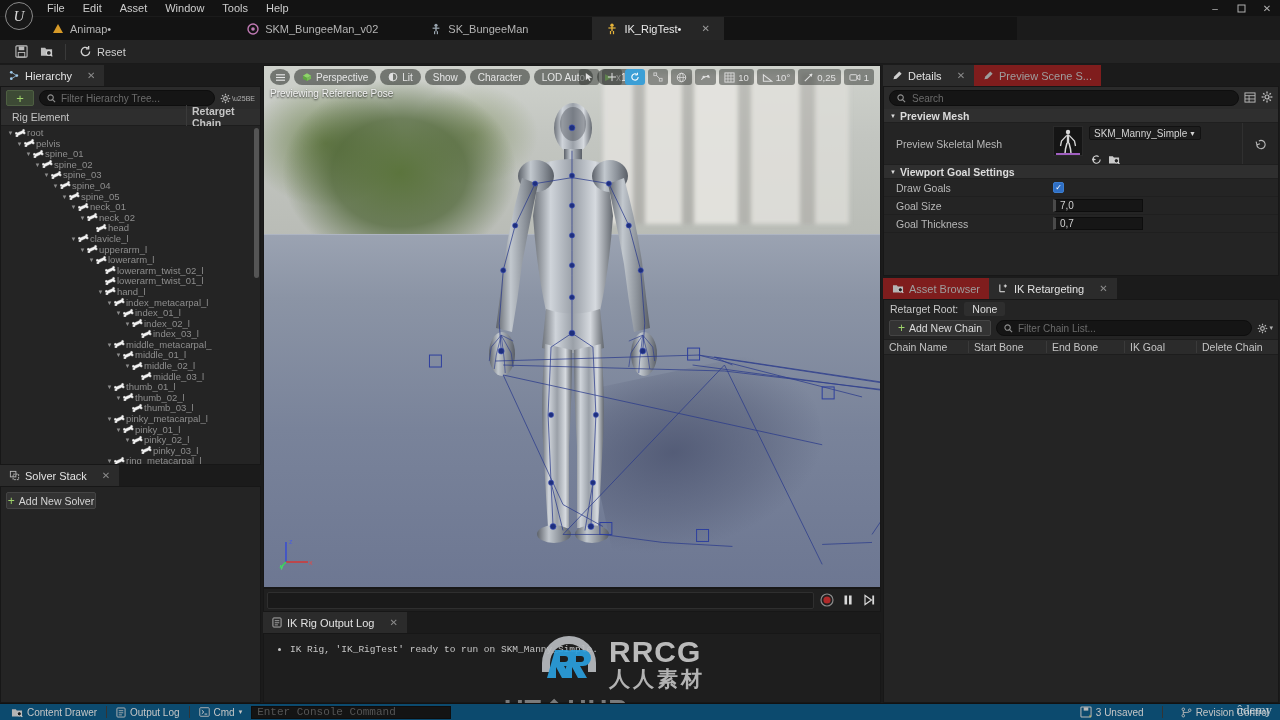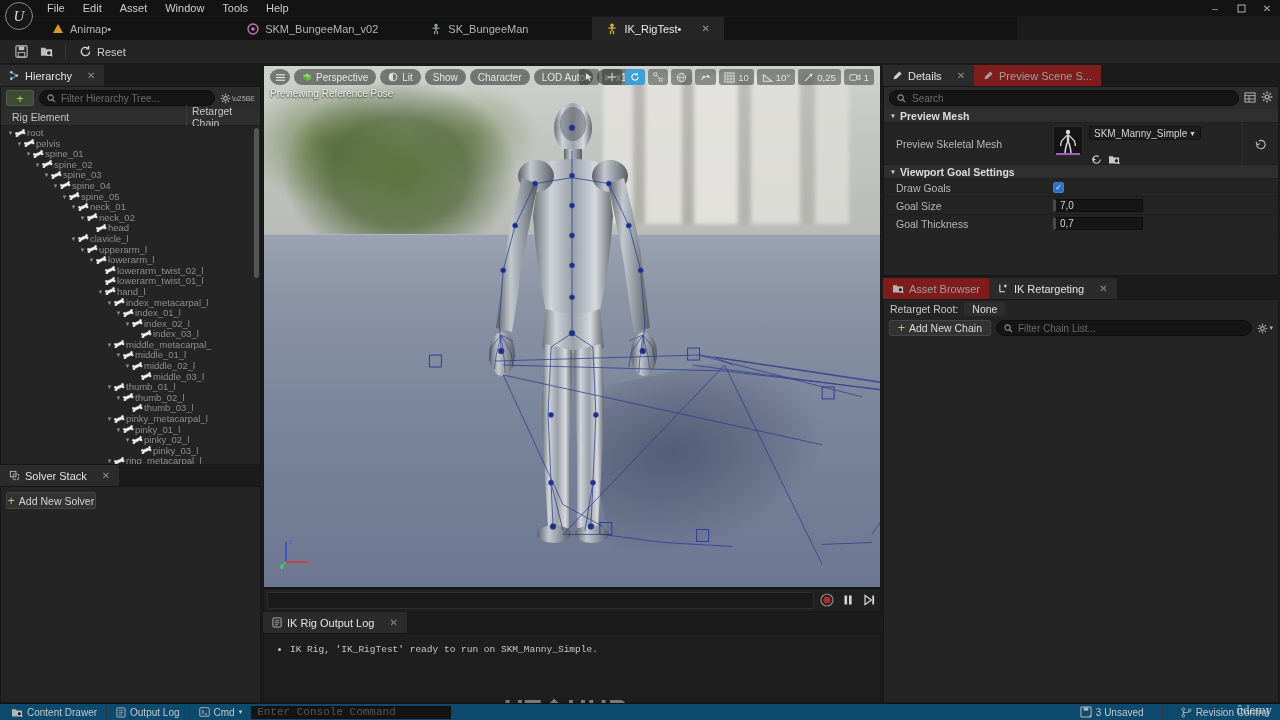--- a/index.html
+++ b/index.html
@@ -115,21 +115,21 @@
     border: 1px solid #0e0e0e;
   }
   .search-box .ph { font-size: 10px; color: #6b6b6b; }
   .gear-sm { display: flex; align-items: center; gap: 1px; color: #b0b0b0; }
 
   .h-colhdr {
     height: 17px; background: #2e2e2e; display: flex; align-items: center;
     font-size: 10.5px; color: #c5c5c5; border-bottom: 1px solid #1d1d1d;
   }
   .h-colhdr .c1 { width: 185px; padding-left: 11px; }
-  .h-colhdr .c2 { flex: 1; padding-left: 5px; border-left: 1px solid #3a3a3a;}
+  .h-colhdr .c2 { flex: 1; padding-left: 5px; border-left: 1px solid #3a3a3a; font-weight: bold;}
 
   .tree {
     flex: 1; overflow: hidden; position: relative; background: #242424;
     padding-top: 2px;
   }
   .tree-row {
     height: 10.6px; display: flex; align-items: center;
     font-size: 9.5px; color: #8e8e8e; white-space: nowrap;
     line-height: 10.6px;
   }
@@ -1191,23 +1191,41 @@
               <line x1="9.4" y1="6" x2="11.2" y2="6"></line>
             <line x1="2.3" y1="2.3" x2="3.5" y2="3.5"></line>
               <line x1="8.5" y1="8.5" x2="9.7" y2="9.7"></line>
             <line x1="9.7" y1="2.3" x2="8.5" y2="3.5"></line>
               <line x1="3.5" y1="8.5" x2="2.3" y2="9.7"></line>
           </g>
         </svg>
         <span style="font-size:7px">▾</span>
       </div>
     </div>
+    <div class="rt-colhdr">
+      <div style="width:85px">Chain Name</div>
+      <div style="width:78px">Start Bone</div>
+      <div style="width:78px">End Bone</div>
+      <div style="width:72px">IK Goal</div>
+      <div style="flex:1;border-right:none">Delete Chain</div>
+    </div>
     <div id="chain-rows"></div>
   </div>
 
+  <div class="wm-rrcg">
+    <svg width="68" height="62" viewBox="0 0 68 62">
+      <path d="M34 4 A27 27 0 0 1 61 31 L61 40 L53 40 L53 31 A19 19 0 0 0 15 31 L15 40 L7 40 L7 31 A27 27 0 0 1 34 4 Z" fill="#b9bcc0"></path>
+      <path d="M20 18 h12 a8 8 0 0 1 0 16 h-3 l7 12 h-9 l-6 -11 v11 h-9 Z M25 24 v6 h5 a3 3 0 0 0 0 -6 Z" fill="#2ba0de"></path>
+      <path d="M36 18 h12 a8 8 0 0 1 0 16 h-3 l7 12 h-9 l-6 -11 v11 h-9 Z M41 24 v6 h5 a3 3 0 0 0 0 -6 Z" fill="#2ba0de"></path>
+    </svg>
+    <div style="display:flex;flex-direction:column;gap:1px">
+      <div style="font-size:30px;font-weight:bold;color:#c8c8c8;letter-spacing:1px;line-height:1">RRCG</div>
+      <div style="font-size:21px;font-weight:bold;color:#c0c0c0;letter-spacing:3px;line-height:1">人人素材</div>
+    </div>
+  </div>
   <div class="wm-uthub">UT❖HUB</div>
 
   <div class="statusbar">
     <div class="sb-item">
       <svg width="12" height="11" viewBox="0 0 13 12">
         <path d="M1 2.5 h4.2 l1.1 1.4 H12 v6.4 H1 Z" fill="#b4b4b4"></path>
         <circle cx="9" cy="7.4" r="2.3" fill="#1d1d1d" stroke="#d0d0d0" stroke-width="1"></circle>
         <line x1="10.6" y1="9" x2="12.3" y2="10.7" stroke="#d0d0d0" stroke-width="1.1"></line>
       </svg>
       <span>Content Drawer</span>

